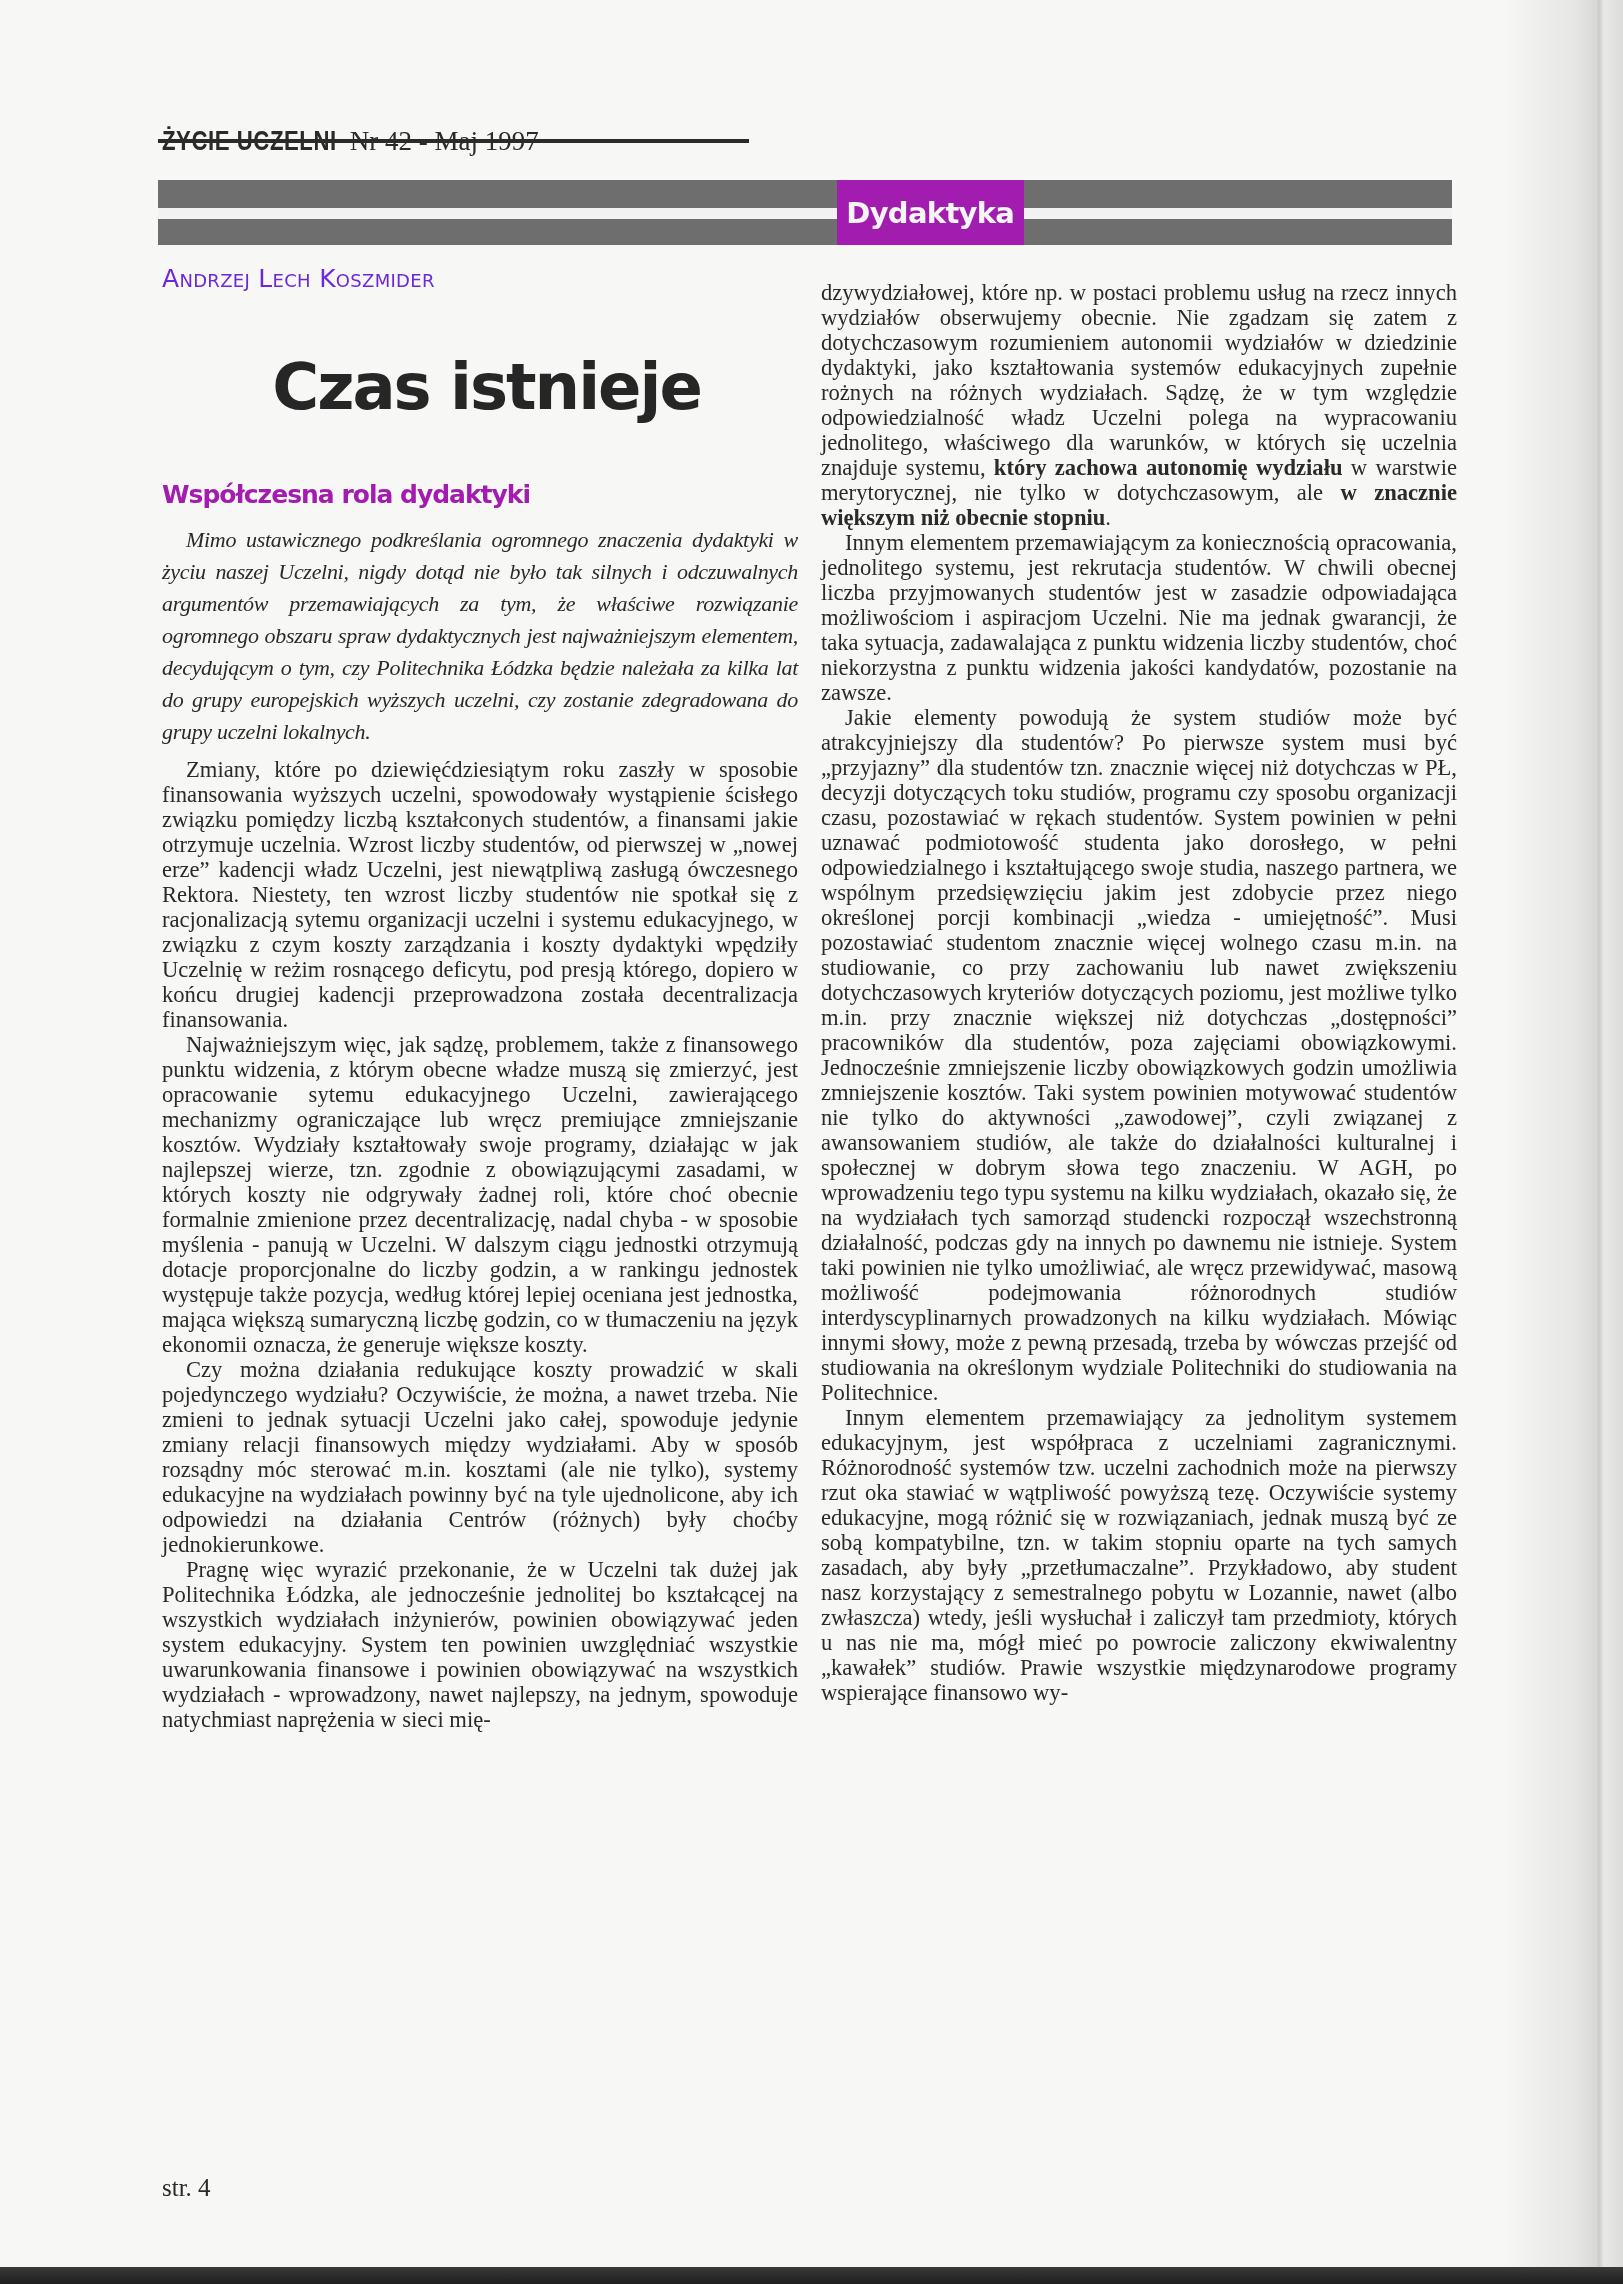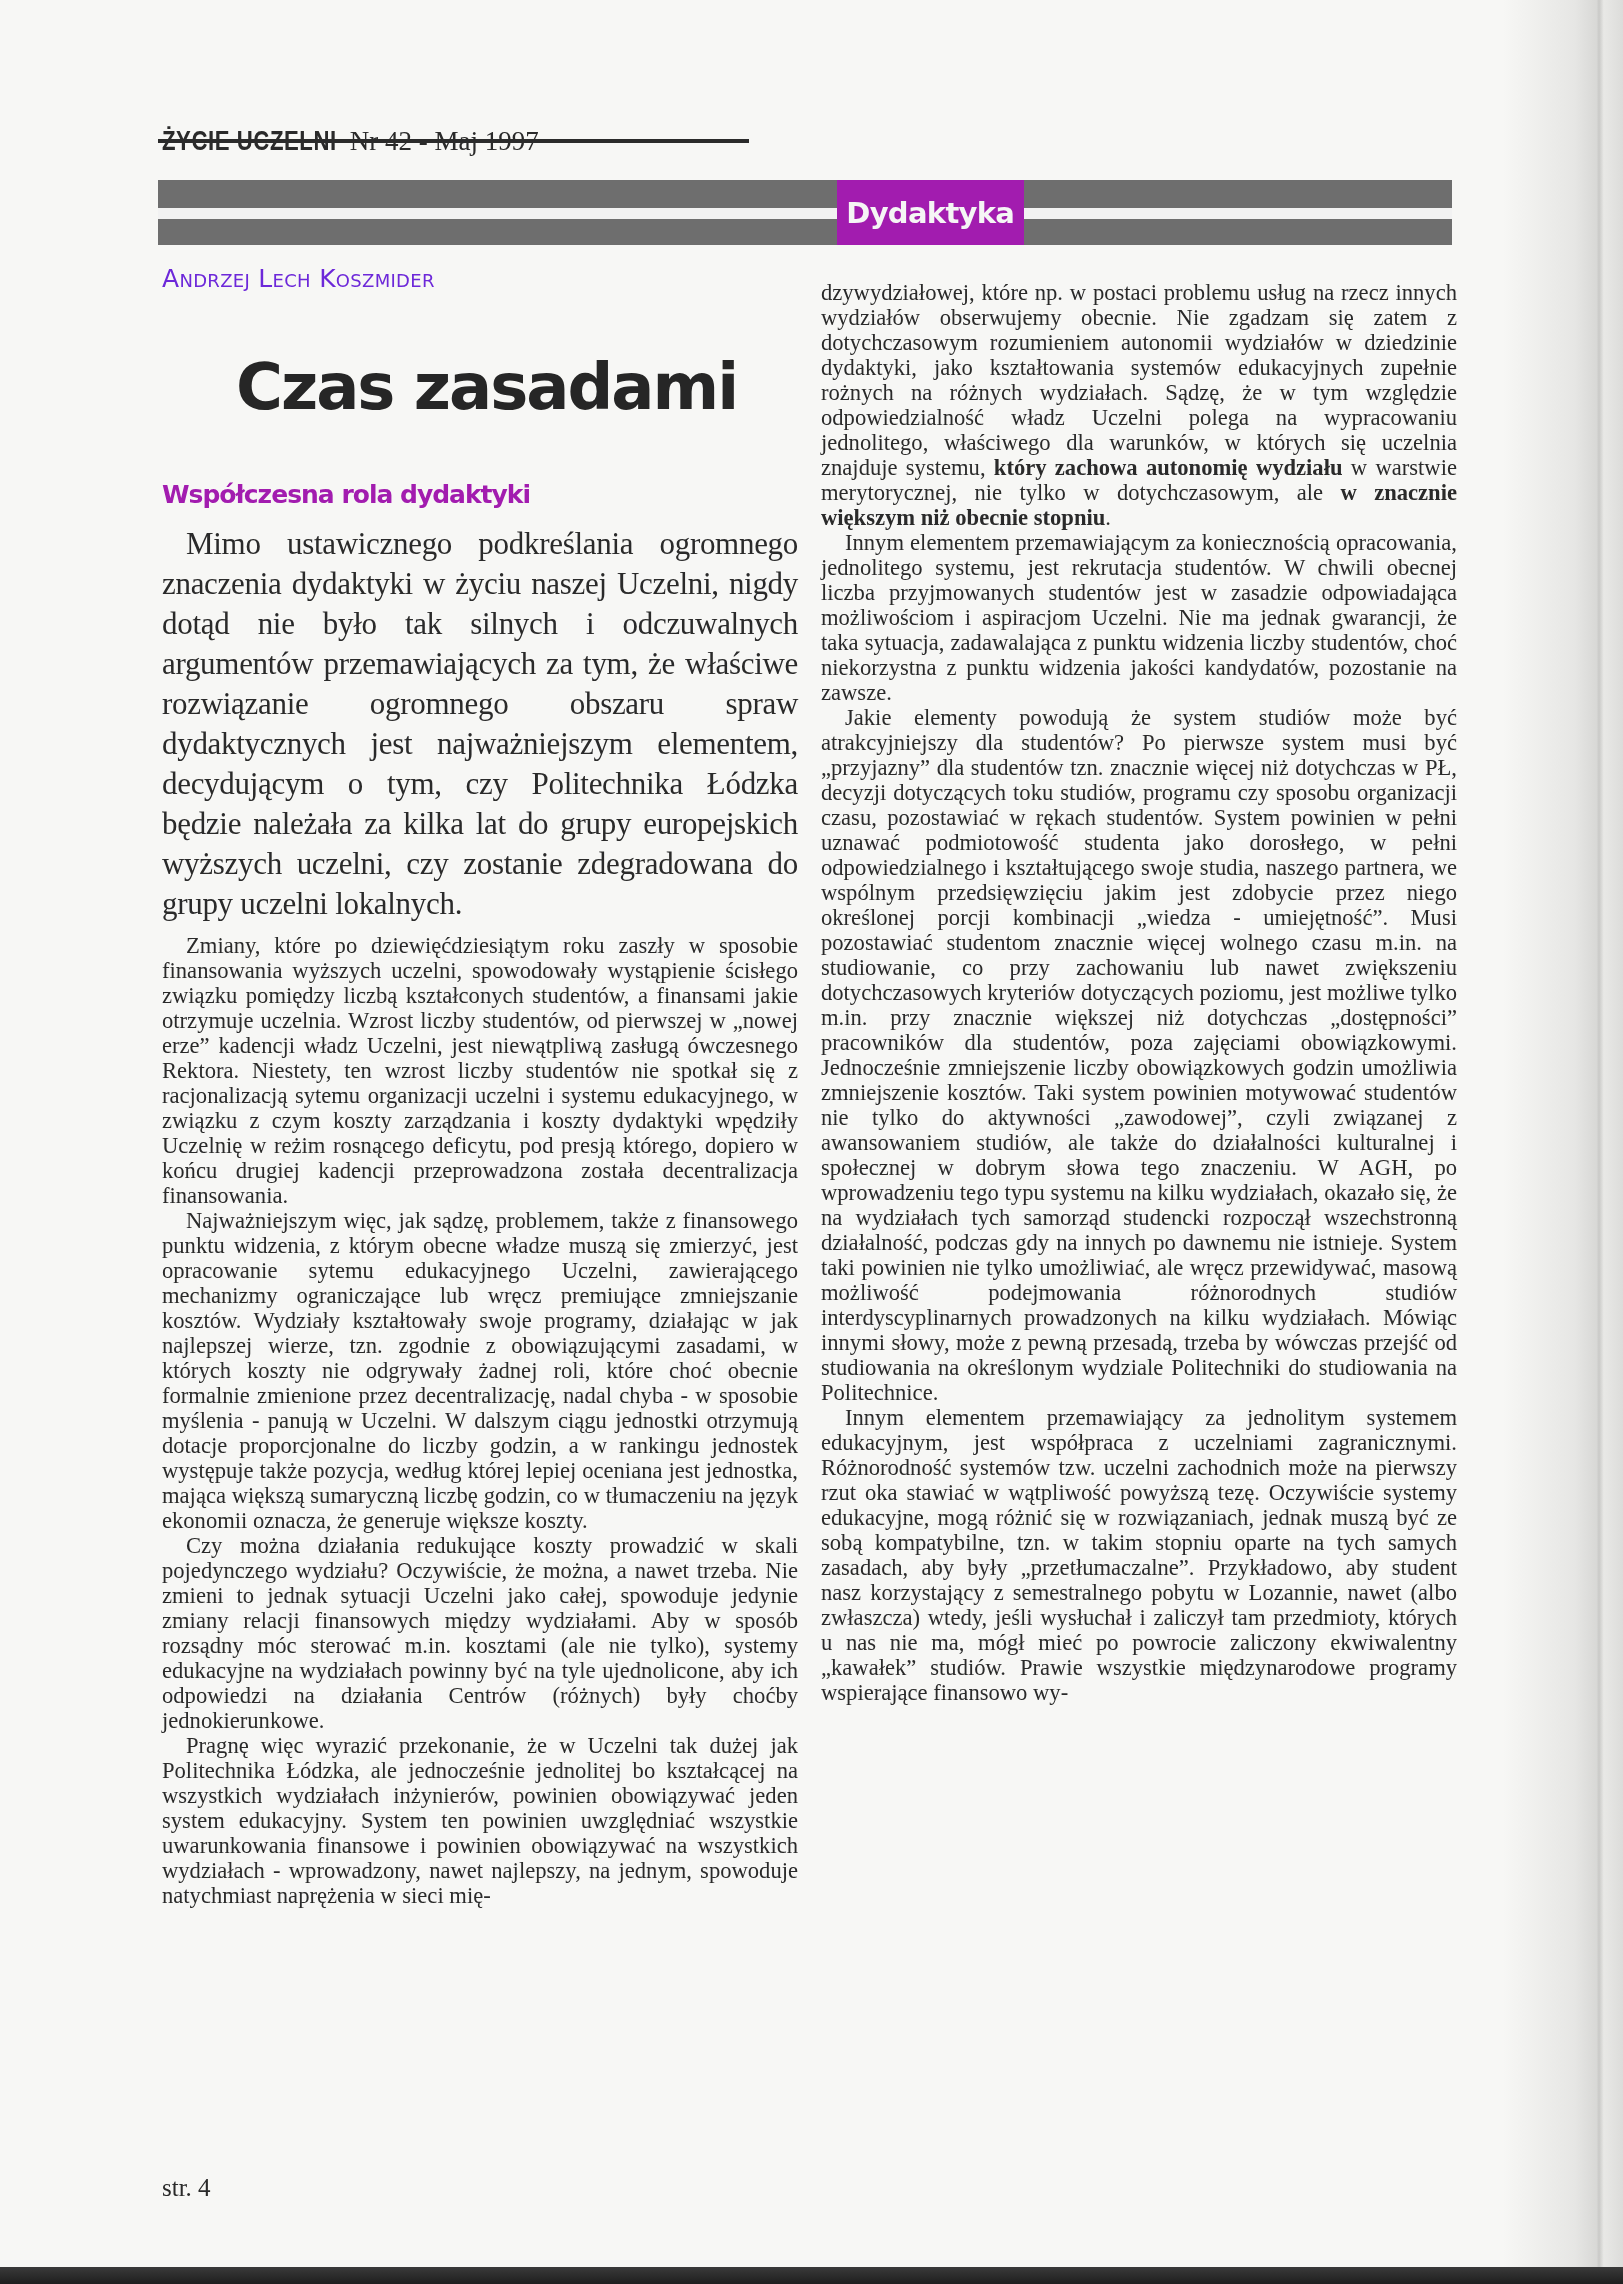--- a/index.html
+++ b/index.html
@@ -59,21 +59,21 @@
   }
   .col {
     position: absolute; text-align: justify; font-size: 22.6px; line-height: 25px;
     font-family: "Liberation Serif", serif; color: #2a2a2a;
   }
   .col p { margin: 0; text-indent: 24px; }
   .col p.noindent { text-indent: 0; }
   .col-left { left: 162px; top: 524px; width: 636px; }
   .col-right { left: 821px; top: 280px; width: 636px; }
   .lead {
-    font-size: 31px; line-height: 40px; letter-spacing: -0.3px;
+    font-style: italic; font-size: 22px; line-height: 32px; letter-spacing: -0.3px;
     margin-bottom: 9.3px !important;
   }
   .col b { font-weight: bold; }
   .page-num {
     position: absolute; left: 162px; top: 2155px; font-size: 25px; margin-top: 19px;
   }
 </style>
 </head>
 <body>
 
@@ -86,21 +86,21 @@
 <div class="masthead-rule"></div>
 
 <div class="band">
   <div class="stripe"></div>
   <div class="label-wrap">
     <span class="label">Dydaktyka</span>
   </div>
 </div>
 
 <div class="author">Andrzej Lech Koszmider</div>
-<div class="title">Czas zasadami</div>
+<div class="title">Czas istnieje</div>
 <div class="subhead">Współczesna rola dydaktyki</div>
 
 <div class="col col-left">
   <p class="lead">Mimo ustawicznego podkreślania ogromnego znaczenia dydaktyki w życiu naszej Uczelni, nigdy dotąd nie było tak silnych i odczuwalnych argumentów przemawiających za tym, że właściwe rozwiązanie ogromnego obszaru spraw dydaktycznych jest najważniejszym elementem, decydującym o tym, czy Politechnika Łódzka będzie należała za kilka lat do grupy europejskich wyższych uczelni, czy zostanie zdegradowana do grupy uczelni lokalnych.</p>
   <p>Zmiany, które po dziewięćdziesiątym roku zaszły w sposobie finansowania wyższych uczelni, spowodowały wystąpienie ścisłego związku pomiędzy liczbą kształconych studentów, a finansami jakie otrzymuje uczelnia. Wzrost liczby studentów, od pierwszej w „nowej erze” kadencji władz Uczelni, jest niewątpliwą zasługą ówczesnego Rektora. Niestety, ten wzrost liczby studentów nie spotkał się z racjonalizacją sytemu organizacji uczelni i systemu edukacyjnego, w związku z czym koszty zarządzania i koszty dydaktyki wpędziły Uczelnię w reżim rosnącego deficytu, pod presją którego, dopiero w końcu drugiej kadencji przeprowadzona została decentralizacja finansowania.</p>
   <p>Najważniejszym więc, jak sądzę, problemem, także z finansowego punktu widzenia, z którym obecne władze muszą się zmierzyć, jest opracowanie sytemu edukacyjnego Uczelni, zawierającego mechanizmy ograniczające lub wręcz premiujące zmniejszanie kosztów. Wydziały kształtowały swoje programy, działając w jak najlepszej wierze, tzn. zgodnie z obowiązującymi zasadami, w których koszty nie odgrywały żadnej roli, które choć obecnie formalnie zmienione przez decentralizację, nadal chyba - w sposobie myślenia - panują w Uczelni. W dalszym ciągu jednostki otrzymują dotacje proporcjonalne do liczby godzin, a w rankingu jednostek występuje także pozycja, według której lepiej oceniana jest jednostka, mająca większą sumaryczną liczbę godzin, co w tłumaczeniu na język ekonomii oznacza, że generuje większe koszty.</p>
   <p>Czy można działania redukujące koszty prowadzić w skali pojedynczego wydziału? Oczywiście, że można, a nawet trzeba. Nie zmieni to jednak sytuacji Uczelni jako całej, spowoduje jedynie zmiany relacji finansowych między wydziałami. Aby w sposób rozsądny móc sterować m.in. kosztami (ale nie tylko), systemy edukacyjne na wydziałach powinny być na tyle ujednolicone, aby ich odpowiedzi na działania Centrów (różnych) były choćby jednokierunkowe.</p>
   <p>Pragnę więc wyrazić przekonanie, że w Uczelni tak dużej jak Politechnika Łódzka, ale jednocześnie jednolitej bo kształcącej na wszystkich wydziałach inżynierów, powinien obowiązywać jeden system edukacyjny. System ten powinien uwzględniać wszystkie uwarunkowania finansowe i powinien obowiązywać na wszystkich wydziałach - wprowadzony, nawet najlepszy, na jednym, spowoduje natychmiast naprężenia w sieci mię-</p>
 </div>
 

